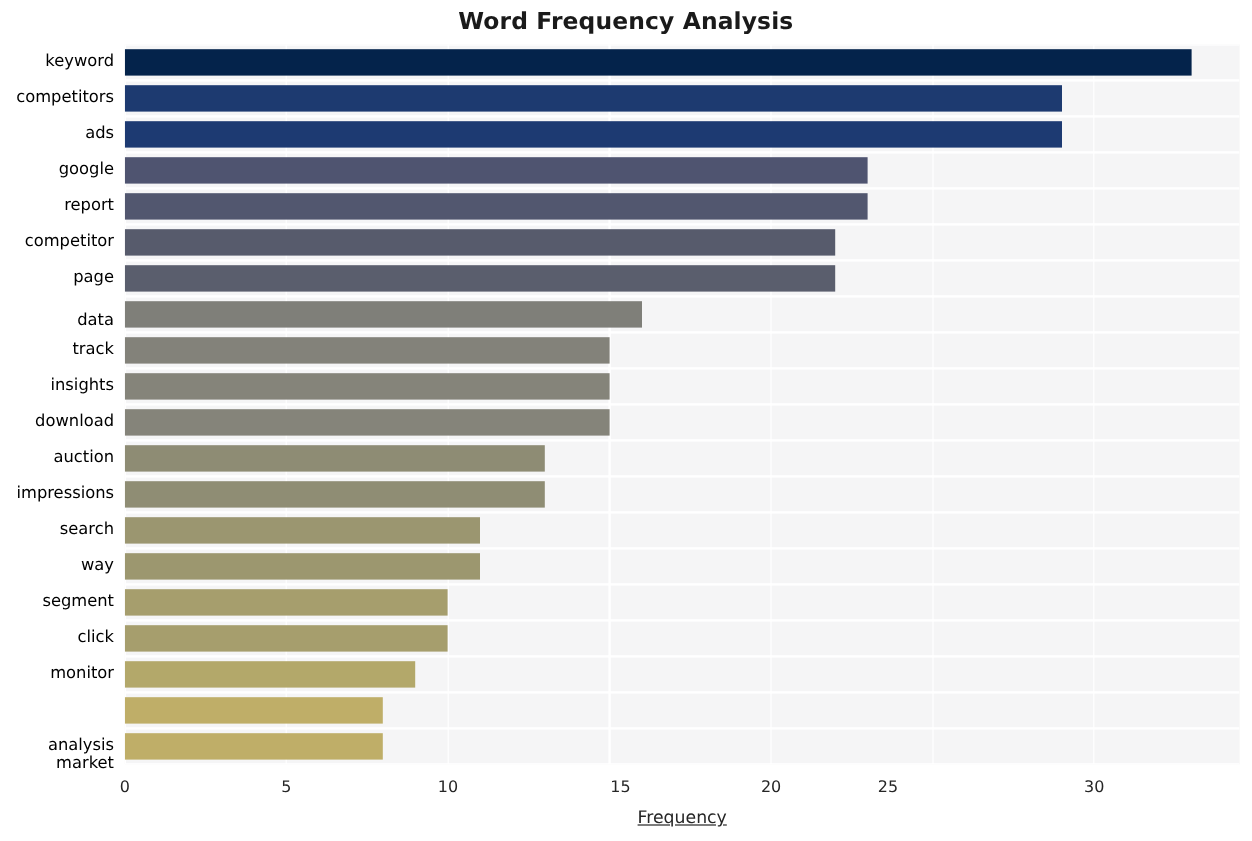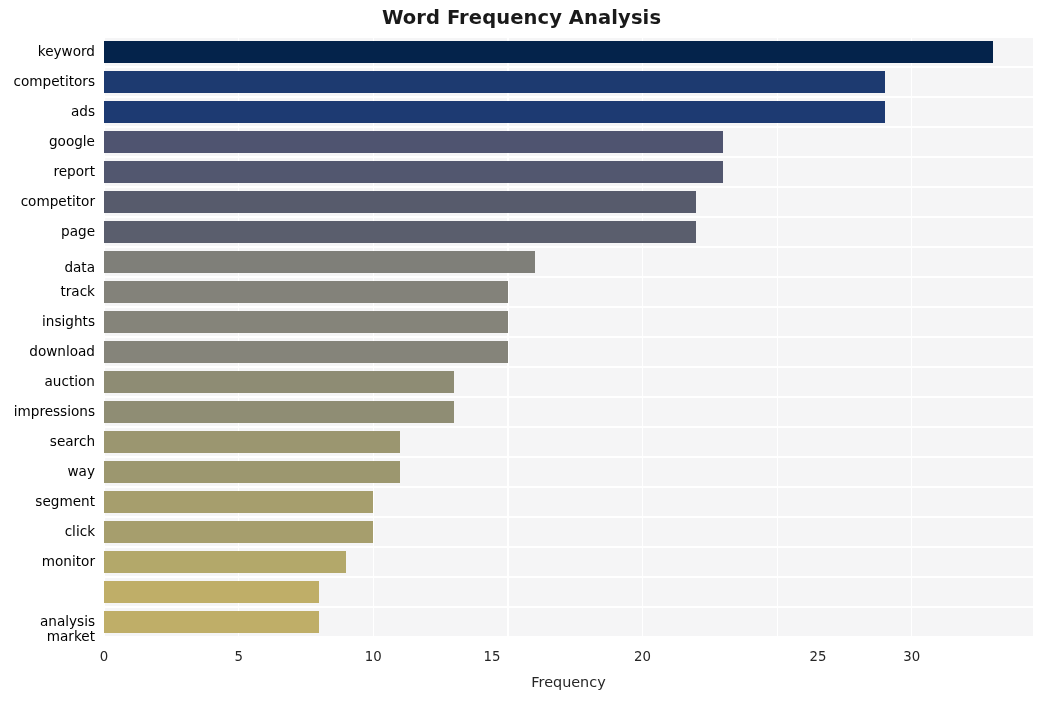--- a/index.html
+++ b/index.html
@@ -81,20 +81,21 @@
     line-height: 1;
   }
   #xaxis-label {
     position: absolute;
     left: 104px;
     width: 929px;
     top: 674px;
     text-align: center;
     font-size: 14.4px;
     color: #262626;
+    text-decoration: underline;
   }
   #ylabels-layer {
     position: absolute;
     left: 0;
     top: 0;
     width: 104px;
     height: 701px;
   }
 </style>
 </head>
@@ -180,21 +181,21 @@
       <div class="ytick" style="top: 495px;">segment</div>
       <div class="ytick" style="top: 525px;">click</div>
       <div class="ytick" style="top: 555px;">monitor</div>
       <div class="ytick" style="top: 585px; margin-top: 45px;">market</div>
       <div class="ytick" style="top: 615px;">analysis</div>
     </div>
   <div id="xlabels-layer">
       <div class="xtick" style="left: 104px;">0</div>
       <div class="xtick" style="left: 238.638px;">5</div>
       <div class="xtick" style="left: 373.275px;">10</div>
-      <div class="xtick" style="left: 492px;">15</div>
+      <div class="xtick" style="left: 517px;">15</div>
       <div class="xtick" style="left: 642.551px;">20</div>
-      <div class="xtick" style="left: 818px;">25</div>
+      <div class="xtick" style="left: 740px;">25</div>
       <div class="xtick" style="left: 911.826px;">30</div>
     </div>
 
   <div id="xaxis-label">Frequency</div>
 
 </div>
 
 </body></html>

